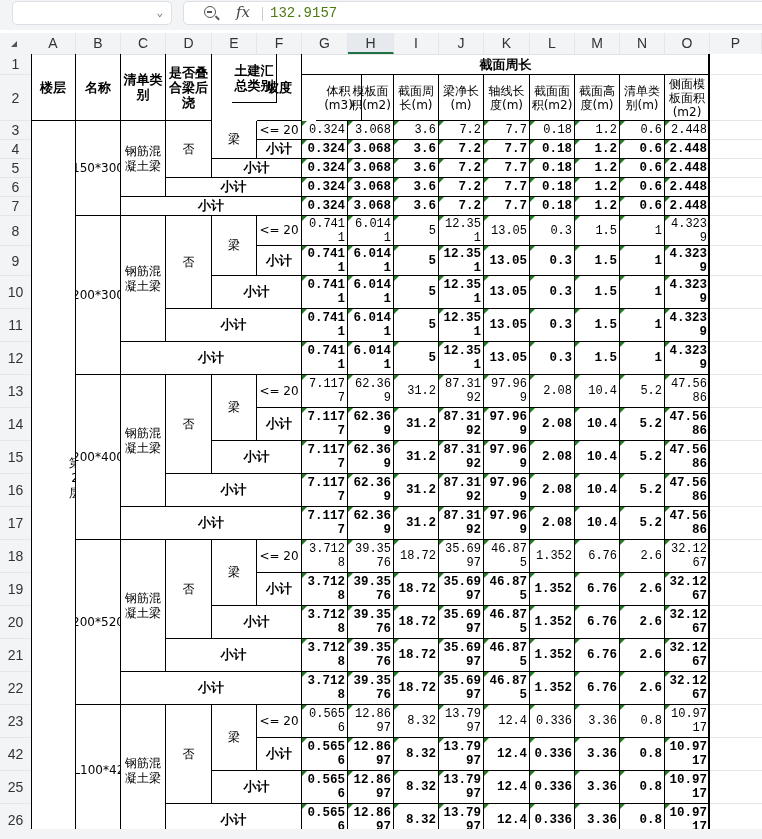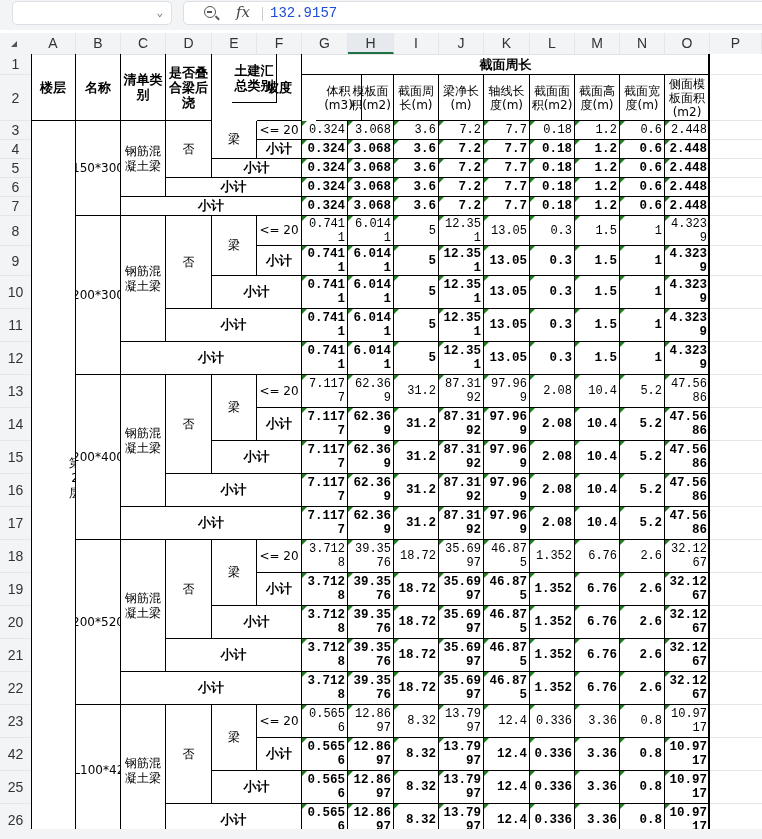--- a/index.html
+++ b/index.html
@@ -7,21 +7,21 @@
   .topbar{position:absolute;left:0;top:0;width:762px;height:30px;background:#f3f4f6;}
   .namebox{position:absolute;left:12px;top:1px;width:160px;height:24px;background:#fff;border:1px solid #dcdfe3;border-radius:5px;box-sizing:border-box;font-family:"Liberation Mono","DejaVu Sans Mono",monospace;font-size:13px;color:#333;line-height:22px;}
   .namebox .val{position:absolute;left:0;width:135px;text-align:center;}
   .namebox .chev{position:absolute;right:8px;top:0;font-size:11px;color:#666;}
   .fxbar{position:absolute;left:183px;top:1px;width:585px;height:24px;background:#fff;border:1px solid #dcdfe3;border-radius:5px;box-sizing:border-box;}
   .fxbar .zoomicon{position:absolute;left:20px;top:4px;width:12px;height:12px;border:1.5px solid #555;border-radius:50%;box-sizing:border-box;}
   .fxbar .zoomicon:after{content:"";position:absolute;left:2px;top:4px;width:5px;height:1.5px;background:#555;}
   .fxbar .zoomicon:before{content:"";position:absolute;left:10px;top:10px;width:5px;height:1.5px;background:#555;transform:rotate(45deg);}
   .fxbar .fx{position:absolute;left:52px;top:1px;font-family:"DejaVu Serif",serif;font-style:italic;font-size:15px;color:#444;}
   .fxbar .sep{position:absolute;left:78px;top:5px;width:1px;height:14px;background:#ccc;}
-  .fxbar .formula{position:absolute;left:86px;top:3px;font-family:"Liberation Mono","DejaVu Sans Mono",monospace;font-size:14px;color:#1d4ed8;}
+  .fxbar .formula{position:absolute;left:86px;top:3px;font-family:"Liberation Mono","DejaVu Sans Mono",monospace;font-size:14px;color:#4d7c0f;}
 
   .colhdr{position:absolute;top:33px;height:21px;background:#f3f4f6;border-bottom:1px solid #dfe1e5;}
   .colhdr .c{position:absolute;top:0;height:21px;line-height:21px;text-align:center;font-size:14px;color:#333;font-family:"Liberation Sans",sans-serif;border-right:1px solid #e4e6ea;box-sizing:border-box;}
   .colhdr .c.sel{background:#e6e9ed;border-bottom:2px solid #217346;}
   .corner{position:absolute;left:0;top:33px;width:31px;height:21px;background:#f3f4f6;}
   .corner .tri{position:absolute;left:11px;top:8px;width:0;height:0;border-left:6px solid transparent;border-bottom:6px solid #555;}
   .rowhdr{position:absolute;left:0;width:31px;background:#f3f4f6;text-align:center;font-size:14px;color:#333;font-family:"Liberation Sans",sans-serif;border-bottom:1px solid #e4e6ea;box-sizing:border-box;}
 
   .grid{position:absolute;left:31px;top:54px;}
   .cell{position:absolute;box-sizing:border-box;border-right:1px solid #000;border-bottom:1px solid #000;font-size:12px;color:#000;display:flex;align-items:center;justify-content:center;text-align:center;overflow:hidden;}
@@ -138,21 +138,21 @@
     <div class="cell sub" style="left: 453px; width: 46px; top: 21px; height: 46px;">
       <span>轴线长度(m)</span>
     </div>
     <div class="cell sub" style="left: 499px; width: 45px; top: 21px; height: 46px;">
       <span>截面面积(m2)</span>
     </div>
     <div class="cell sub" style="left: 544px; width: 45px; top: 21px; height: 46px;">
       <span>截面高度(m)</span>
     </div>
     <div class="cell sub" style="left: 589px; width: 45px; top: 21px; height: 46px;">
-      <span>截面宽度(m)</span>
+      <span>清单类别(m)</span>
     </div>
     <div class="cell sub" style="left: 634px; width: 45px; top: 21px; height: 46px;">
       <span>侧面模板面积(m2)</span>
     </div>
     <div class="cell lbl" style="left: 0px; width: 45px; top: 67px; height: 716px; padding-left: 44px;">
       <span>第2层</span>
     </div>
     <div class="cell lbl" style="left: 45px; width: 45px; top: 67px; height: 95px;">
       <span>150*300</span>
     </div>

